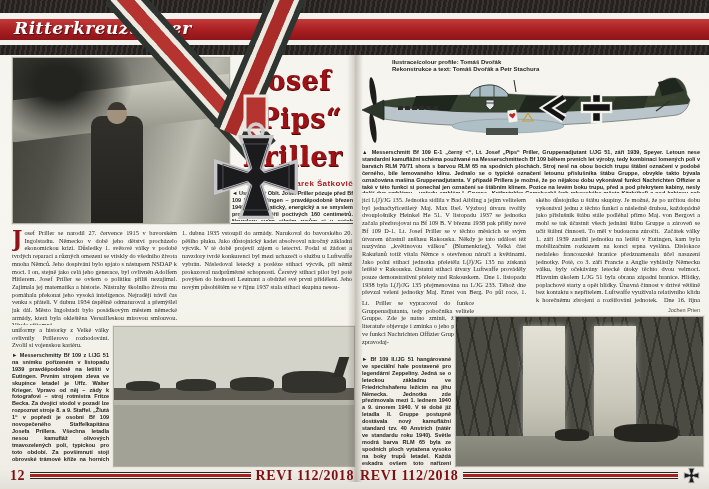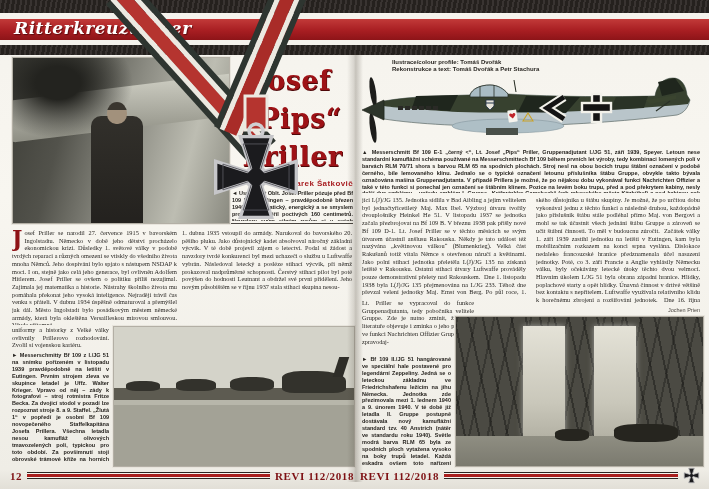--- a/index.html
+++ b/index.html
@@ -82,21 +82,21 @@
   .rp-col1a{left:362px;top:196px;width:164px;height:102px;}
   .rp-col1b{left:362px;top:299px;width:112px;height:51px;}
   .rp-col2{left:536px;top:196px;width:164px;height:108px;}
   .rp-photocredit{position:absolute;left:560px;top:307px;width:140px;text-align:right;
     font-family:"Liberation Sans",sans-serif;font-size:5.5px;color:#4a4641;}
   .rp-cap{left:362px;top:356px;width:89px;height:110px;}
   
   .footer{position:absolute;top:470px;height:11px;display:flex;align-items:center;gap:5px;z-index:3;}
   .footer.fl{left:10px;width:344px;}
   .footer.fr{left:360px;width:340px;}
-  .f-text{font-family:"Liberation Serif",serif;font-weight:bold;font-size:11px;color:#7e1013;letter-spacing:.6px;white-space:nowrap;}
+  .f-text{font-family:"Liberation Serif",serif;font-weight:bold;font-size:14px;color:#7e1013;letter-spacing:.6px;white-space:nowrap;}
   .f-stripe{flex:1;height:7px;
     background:linear-gradient(180deg,#2b2522 0 1px,#f6f4ee 1px 2px,#a9201f 2px 5px,#f6f4ee 5px 6px,#2b2522 6px 7px);}
   .f-cross{width:17px;height:17px;flex:0 0 auto;}
   
   .medal-svg{position:absolute;left:130px;top:0;width:200px;height:235px;z-index:6;overflow:visible;}
   .profile-svg{position:absolute;left:358px;top:70px;width:344px;height:76px;z-index:3;}
 </style>
 </head>
 <body>
 

